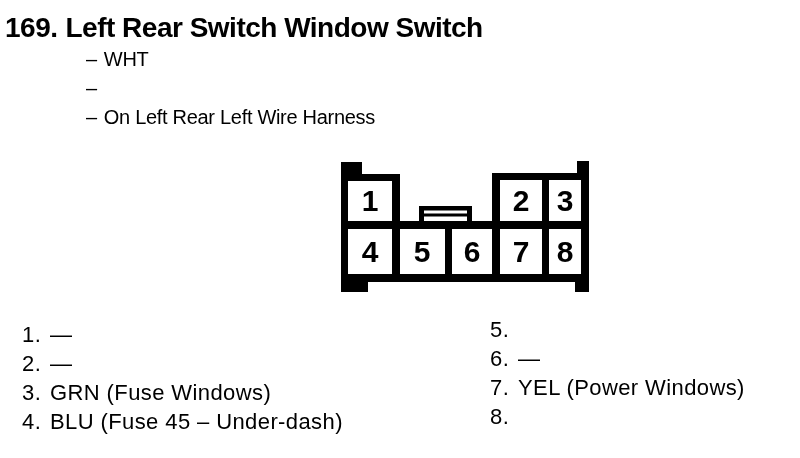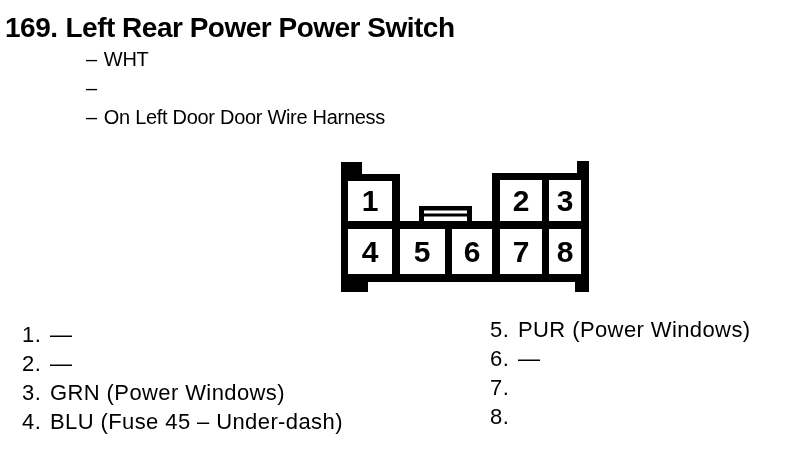--- a/index.html
+++ b/index.html
@@ -69,34 +69,34 @@
   .pin-row { display: flex; white-space: nowrap; }
   .pin-row .num { width: 28px; flex: 0 0 28px; }
 </style>
 </head>
 <body>
 
 <div class="page">
 
   <div class="header">
     <span>169.</span>
-    <span>Left Rear Power Power Switch</span>
+    <span>Left Rear Switch Window Switch</span>
   </div>
 
   <div class="attributes">
     <div class="attr-line">
       <span>–</span>
       <span>WHT</span>
     </div>
     <div class="attr-line">
       <span>–</span>
     </div>
     <div class="attr-line">
       <span>–</span>
-      <span>On Left Door Door Wire Harness</span>
+      <span>On Left Rear Left Wire Harness</span>
     </div>
   </div>
 
   <div class="connector">
     <svg width="270" height="154" viewBox="330 148 270 154" xmlns="http://www.w3.org/2000/svg">
 
       <path fill="#000000" d="M341,162 H362 V174 H400 V221 H419 V206 H472 V221 H492 V173 H577 V161 H589 V292 H575 V282 H368 V292 H341 Z"></path>
 
       <rect x="348" y="181" width="44" height="40" fill="#ffffff"></rect>
       <rect x="500" y="180" width="42" height="41" fill="#ffffff"></rect>
@@ -125,38 +125,38 @@
     <div class="pin-row">
       <span class="num">1.</span>
       <span class="desc">—</span>
     </div>
     <div class="pin-row">
       <span class="num">2.</span>
       <span class="desc">—</span>
     </div>
     <div class="pin-row">
       <span class="num">3.</span>
-      <span class="desc">GRN (Power Windows)</span>
+      <span class="desc">GRN (Fuse Windows)</span>
     </div>
     <div class="pin-row">
       <span class="num">4.</span>
       <span class="desc">BLU (Fuse 45 – Under-dash)</span>
     </div>
   </div>
 
   <div class="pin-col pin-col-right">
     <div class="pin-row">
       <span class="num">5.</span>
-      <span class="desc">PUR (Power Windows)</span>
     </div>
     <div class="pin-row">
       <span class="num">6.</span>
       <span class="desc">—</span>
     </div>
     <div class="pin-row">
       <span class="num">7.</span>
+      <span class="desc">YEL (Power Windows)</span>
     </div>
     <div class="pin-row">
       <span class="num">8.</span>
     </div>
   </div>
 
 </div>
 
 </body></html>

